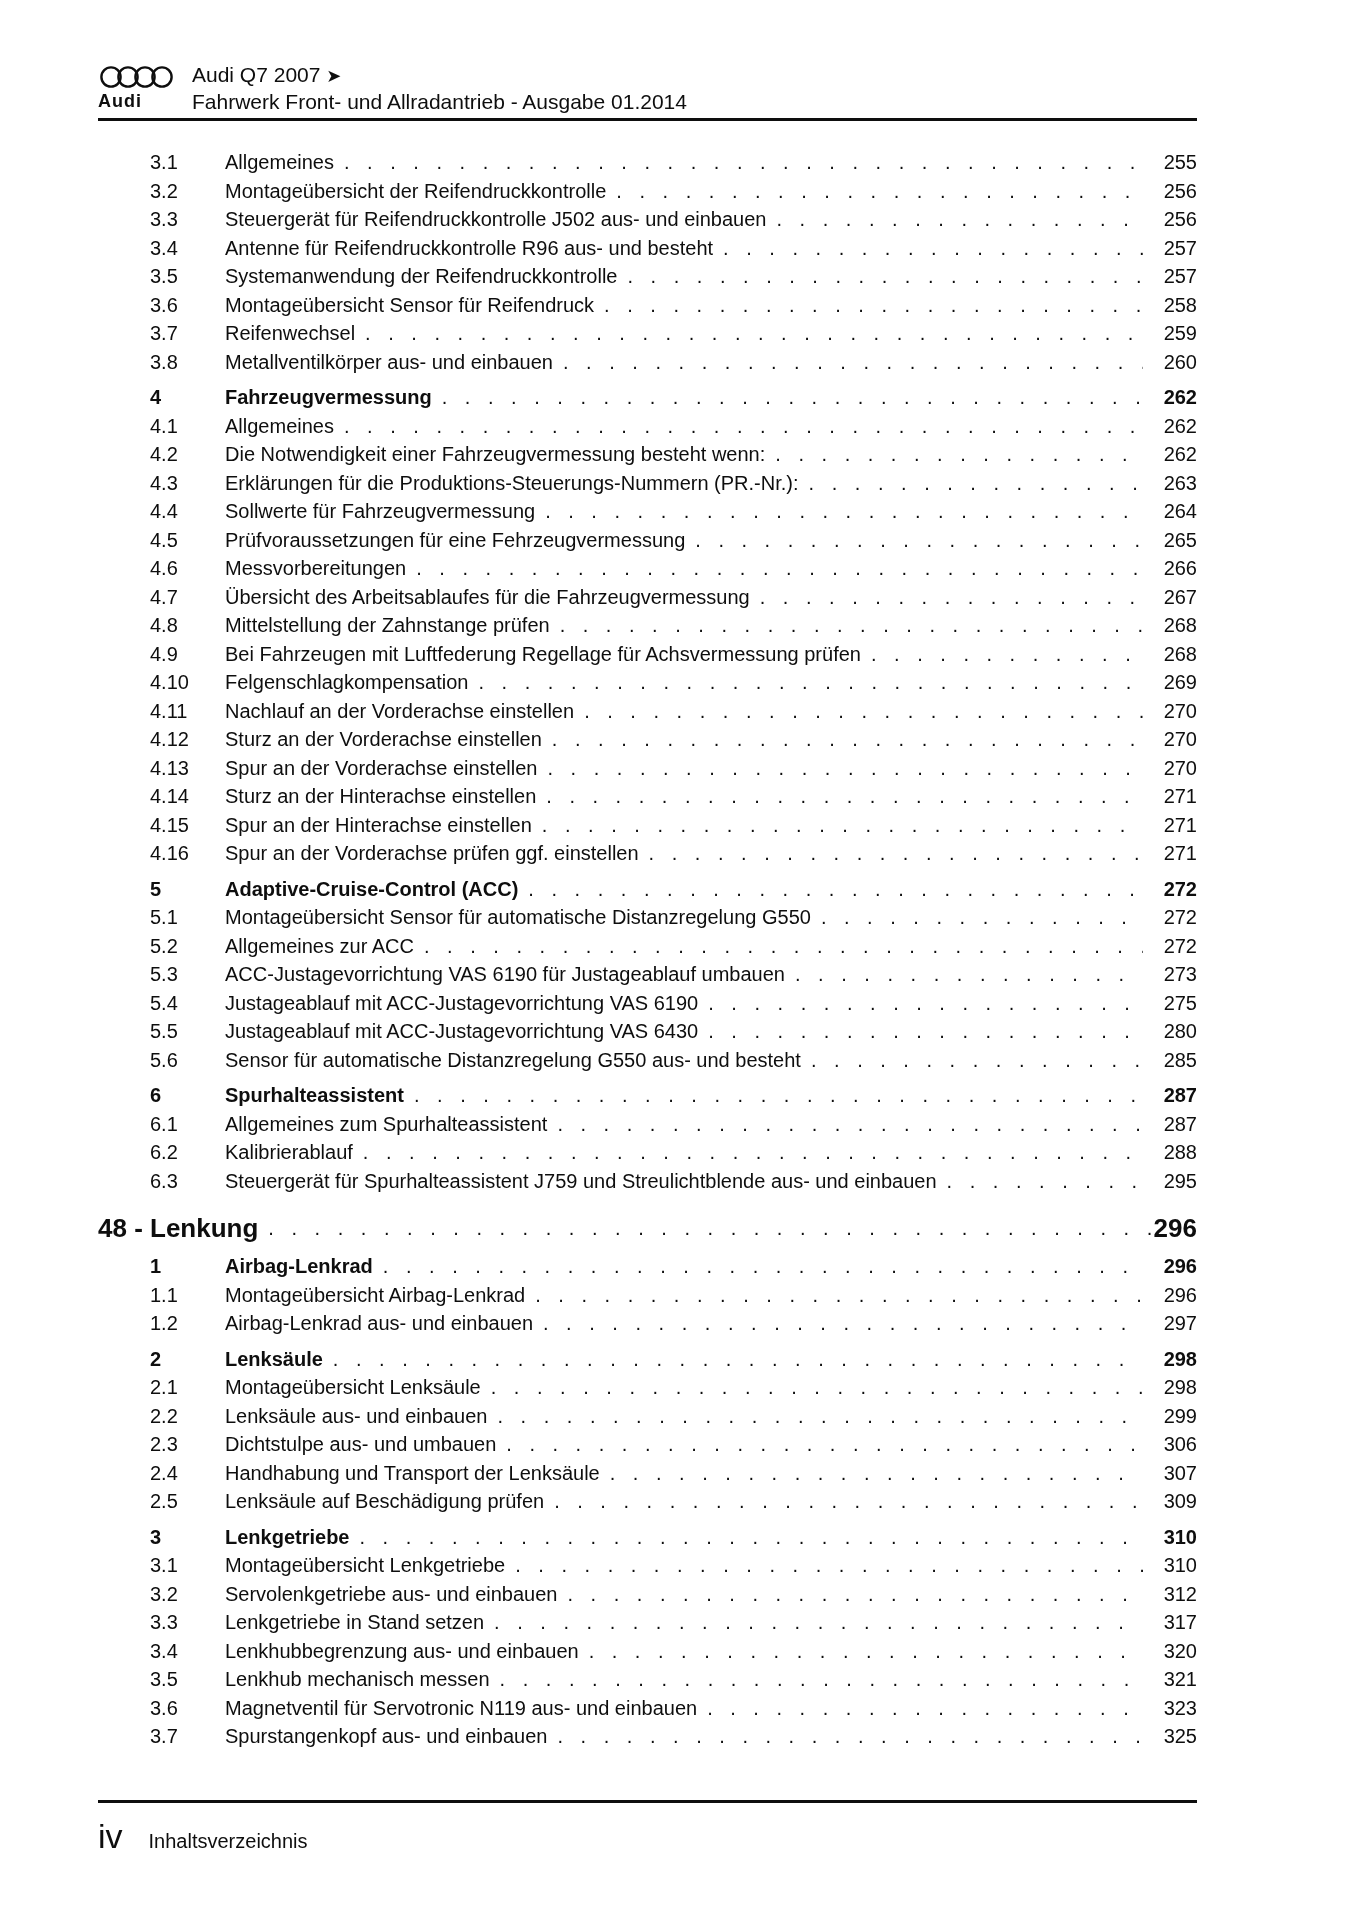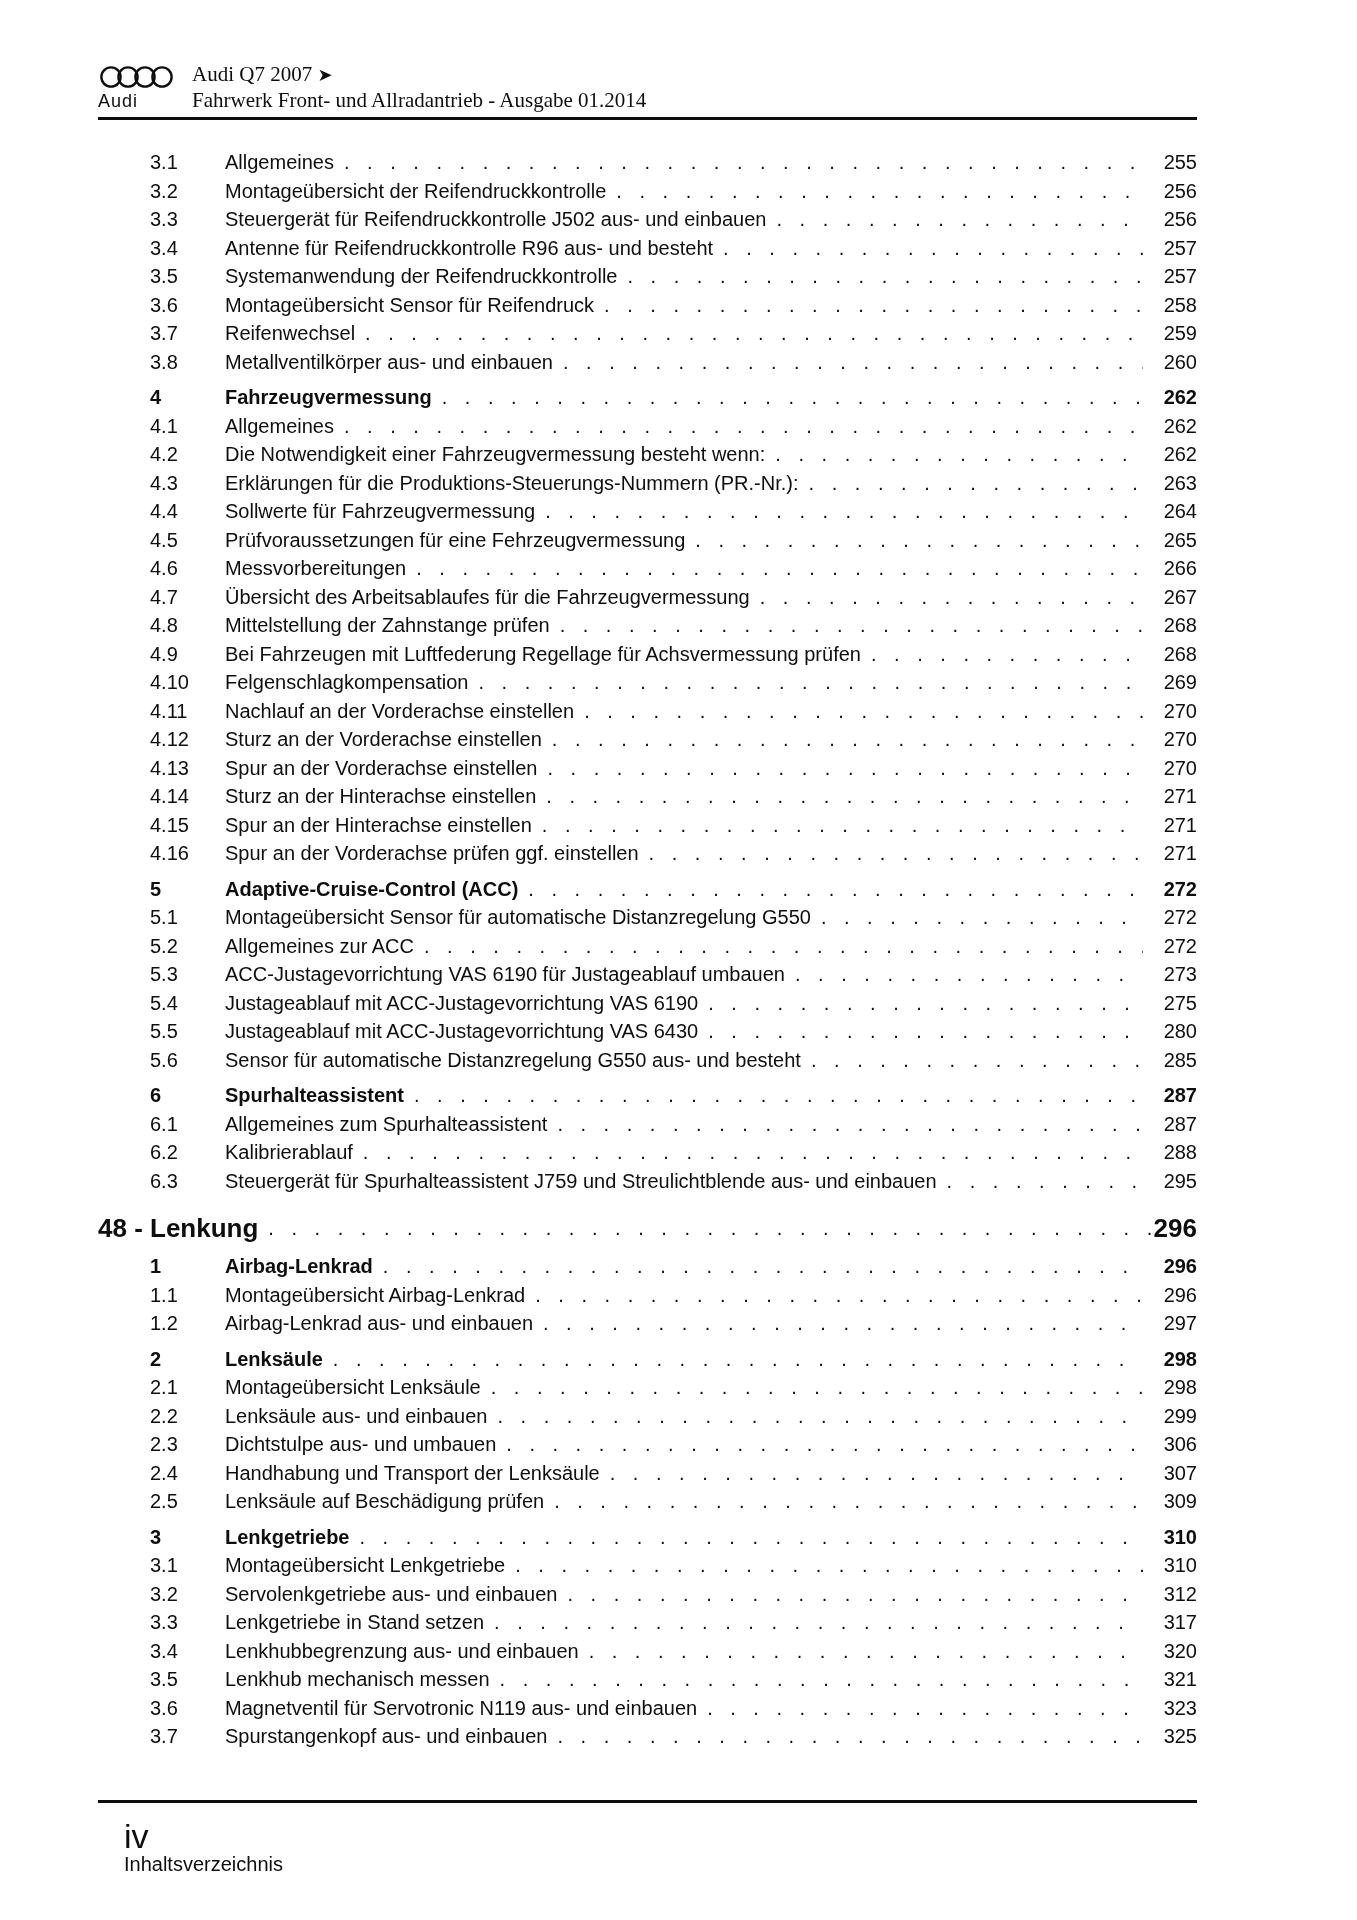--- a/index.html
+++ b/index.html
@@ -26,28 +26,28 @@
   .logo-block {
     width: 94px;
     flex-shrink: 0;
     display: flex;
     flex-direction: column;
     align-items: flex-start;
     padding-top: 2px;
   }
   .rings { display: block; margin-left: 2px; }
   .wordmark {
-    font-weight: normal;
+    font-weight: bold;
     font-size: 18px;
     letter-spacing: 1px;
     line-height: 20px;
     margin-top: 1px;
   }
   .header-titles { padding-top: 0; }
-  .header-line { font-size: 21px; line-height: 25px; white-space: nowrap; font-family: Liberation Serif, serif; }
+  .header-line { font-size: 21px; line-height: 25px; white-space: nowrap; }
   .arrow-glyph { font-size: 18px; }
   
   .toc {
     position: absolute;
     top: 148px;
     left: 98px;
     right: 160px;
   }
   .row {
     display: flex;
@@ -88,21 +88,20 @@
   
   .footer {
     position: absolute;
     top: 1800px;
     left: 98px;
     right: 160px;
     border-top: 3px solid #0e0e0e;
     padding-top: 16px;
     display: flex;
     align-items: baseline;
-    flex-direction: column;
   }
   .footer .roman { font-size: 34px; line-height: 34px; }
   .footer .footer-label { font-size: 20px; margin-left: 26px; }
 </style>
 </head>
 <body>
 
 <div class="page">
 
   <div class="header">

